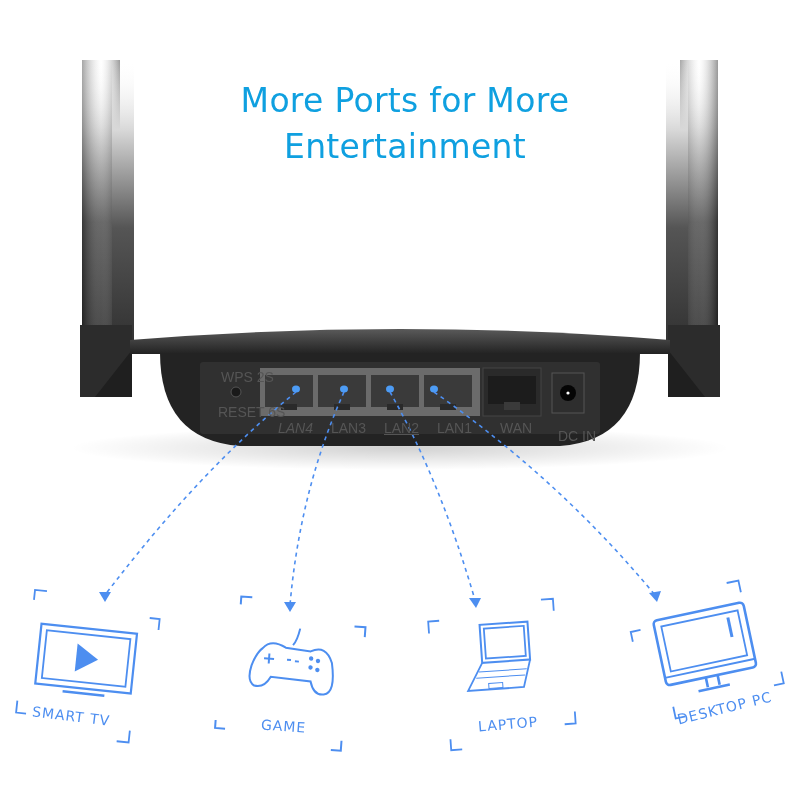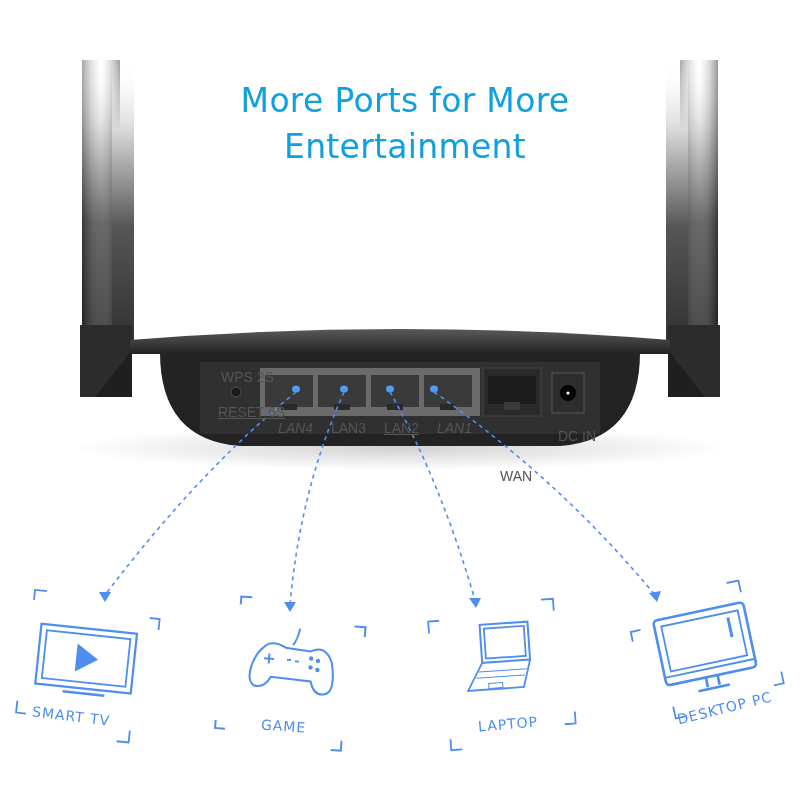--- a/index.html
+++ b/index.html
@@ -173,24 +173,24 @@
         <line x1="700" y1="678" x2="700" y2="688"></line>
         <line x1="712" y1="678" x2="712" y2="688"></line>
         <line x1="690" y1="690" x2="722" y2="690"></line>
         <line x1="734" y1="624" x2="734" y2="644" stroke-width="3"></line>
       </g>
     </g>
   </g>
 </svg>
 
 <span class="tiny-label" style="left:221px;top:369px;">WPS 2S</span>
-<span class="tiny-label" style="left:218px;top:404px;text-decoration:underline;">RESET 6S</span>
+<span class="tiny-label" style="left:218px;top:404px;">RESET 6S</span>
 <span class="port-label" style="left:278px;top:420px;font-style:italic;">LAN4</span>
 <span class="port-label" style="left:331px;top:420px;">LAN3</span>
 <span class="port-label" style="left:384px;top:420px;text-decoration:underline;">LAN2</span>
-<span class="port-label" style="left:437px;top:420px;font-style:italic;">LAN1</span>
-<span class="port-label" style="left:500px;top:420px;margin-top:48px;">WAN</span>
+<span class="port-label" style="left:437px;top:420px;">LAN1</span>
+<span class="port-label" style="left:500px;top:420px;">WAN</span>
 <span class="port-label" style="left:558px;top:428px;">DC IN</span>
 
 <span class="device-label" style="left:32px;top:708px;transform:rotate(7deg);">SMART TV</span>
 <span class="device-label" style="left:261px;top:718px;transform:rotate(4deg);">GAME</span>
 <span class="device-label" style="left:478px;top:716px;transform:rotate(-5deg);">LAPTOP</span>
 <span class="device-label" style="left:676px;top:700px;transform:rotate(-14deg);">DESKTOP PC</span>
 
 </body></html>

